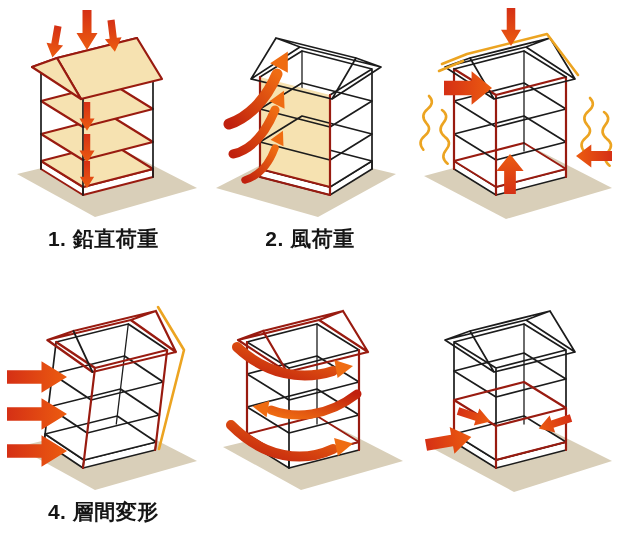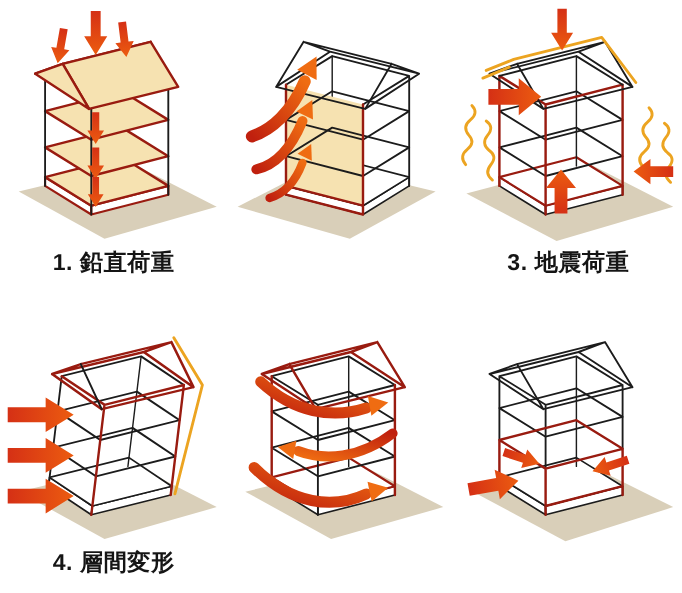--- a/index.html
+++ b/index.html
@@ -99,20 +99,21 @@
       </g>
       <g>
         <path class="sw" d="M22 120 C 40 114 58 98 70 70" stroke="url(#gLR)" stroke-width="11"></path>
         <use href="#shead" transform="translate(72,64) rotate(-62) scale(1.25)"></use>
         <path class="sw" d="M26 150 C 44 146 58 130 68 106" stroke="url(#gLR)" stroke-width="9"></path>
         <use href="#shead" transform="translate(70,101) rotate(-64) scale(1.05)"></use>
         <path class="sw" d="M38 176 C 52 172 62 160 68 144" stroke="url(#gLR)" stroke-width="7.5"></path>
         <use href="#shead" transform="translate(70,139) rotate(-64) scale(0.9)"></use>
       </g>
     </svg>
+    <figcaption class="cap">2. 風荷重</figcaption>
   </figure>
 
   <figure class="r1">
     <svg class="fig" viewBox="0 0 205 220" width="205" height="220">
       <polygon class="gnd" points="10,172 92,215 198,184 118,143"></polygon>
       <g>
         <polygon class="wf" points="40,157 82,183 82,191 40,165"></polygon>
         <polygon class="wf" points="82,183 152,165 152,173 82,191"></polygon>
         <polygon class="wr" points="40,157 82,183 152,165 110,139"></polygon>
         <path class="kt" d="M110 47 V147"></path>
@@ -131,21 +132,20 @@
         <use href="#wave" transform="translate(176,94) rotate(6)"></use>
         <use href="#wave" transform="translate(190,108) rotate(-6)"></use>
       </g>
       <g>
         <use href="#arr" transform="translate(30,84) scale(1.2,1.6)"></use>
         <use href="#arr" transform="translate(97,4) rotate(90) scale(0.95)"></use>
         <use href="#arr" transform="translate(96,190) rotate(-90) scale(1,1.3)"></use>
         <use href="#arr" transform="translate(198,152) rotate(180) scale(0.9,1.1)"></use>
       </g>
     </svg>
-    <figcaption class="cap">3. 地震荷重</figcaption>
   </figure>
 
   <figure class="r2">
     <svg class="fig" viewBox="0 0 205 220" width="205" height="220">
       <polygon class="gnd" points="16,170 94,213 196,184 120,145"></polygon>
       <g transform="matrix(1,0,-0.12,1,22.92,0)">
         <polygon class="wf" points="40,157 82,183 82,191 40,165"></polygon>
         <polygon class="wf" points="82,183 152,165 152,173 82,191"></polygon>
         <polygon class="wf" points="40,157 82,183 152,165 110,139"></polygon>
         <path class="kt" d="M110 47 V147"></path>

